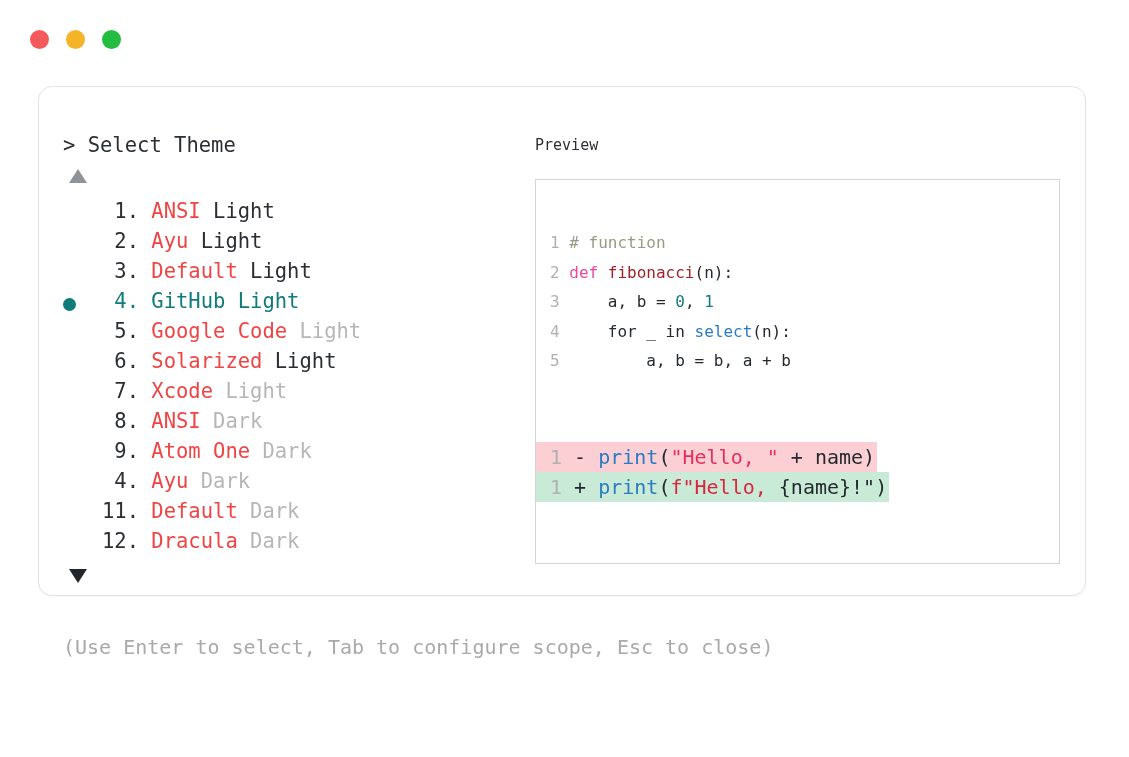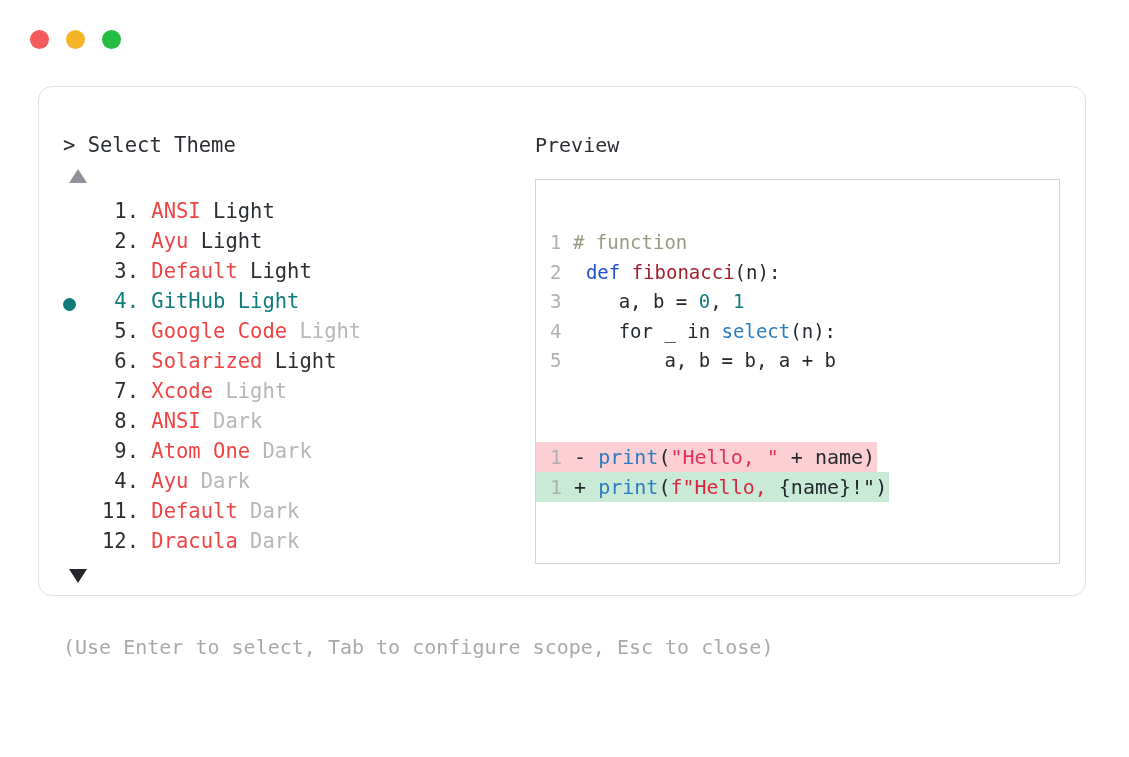--- a/index.html
+++ b/index.html
@@ -142,52 +142,52 @@
   }
 
   
   .right-col {
     position: absolute;
     left: 496px;
     top: 46px;
     width: 530px;
   }
   .preview-label {
-    font-size: 20px;
+    font-size: 15px;
     color: #2b2f33;
     line-height: 24px;
   }
   .preview-box {
     margin-top: 22px;
     width: 525px;
     height: 385px;
     border: 1px solid #d4d4d4;
     background: #ffffff;
     box-sizing: border-box;
     position: relative;
     overflow: hidden;
   }
   .code-area {
     position: absolute;
     left: 14px;
     top: 48px;
     right: 0;
   }
   .code-line {
-    font-size: 19px;
+    font-size: 16px;
     line-height: 29.5px;
     white-space: pre;
     color: #24292f;
     display: block;
   }
   .ln {
     color: #b0b0b0;
   }
   .tok-comment  { color: #9a9a84; }
-  .tok-kw       { color: #1d4ed8; margin-left: 13px; }
+  .tok-kw       { color: #ec4899; }
   .tok-fn       { color: #a4202a; }
   .tok-builtin  { color: #2b7cc0; }
   .tok-num      { color: #0f7b7b; }
   .tok-plain    { color: #24292f; }
   .tok-str      { color: #e5305e; }
   .tok-strred   { color: #d8263f; }
 
   .diff-area {
     position: absolute;
     left: 0;

